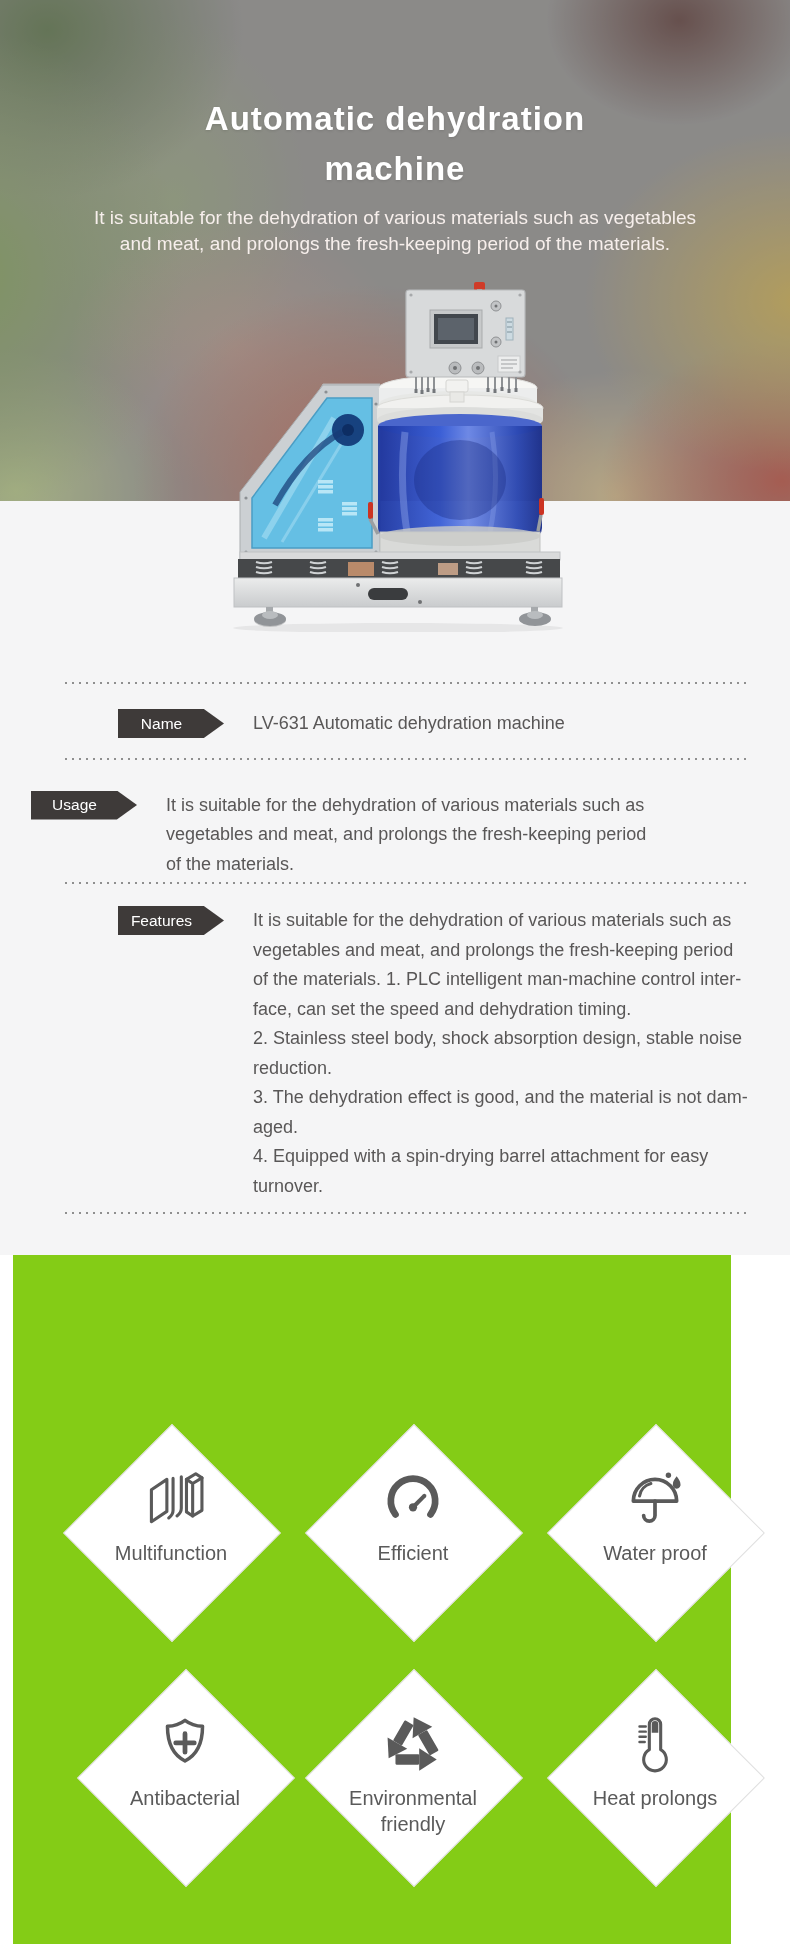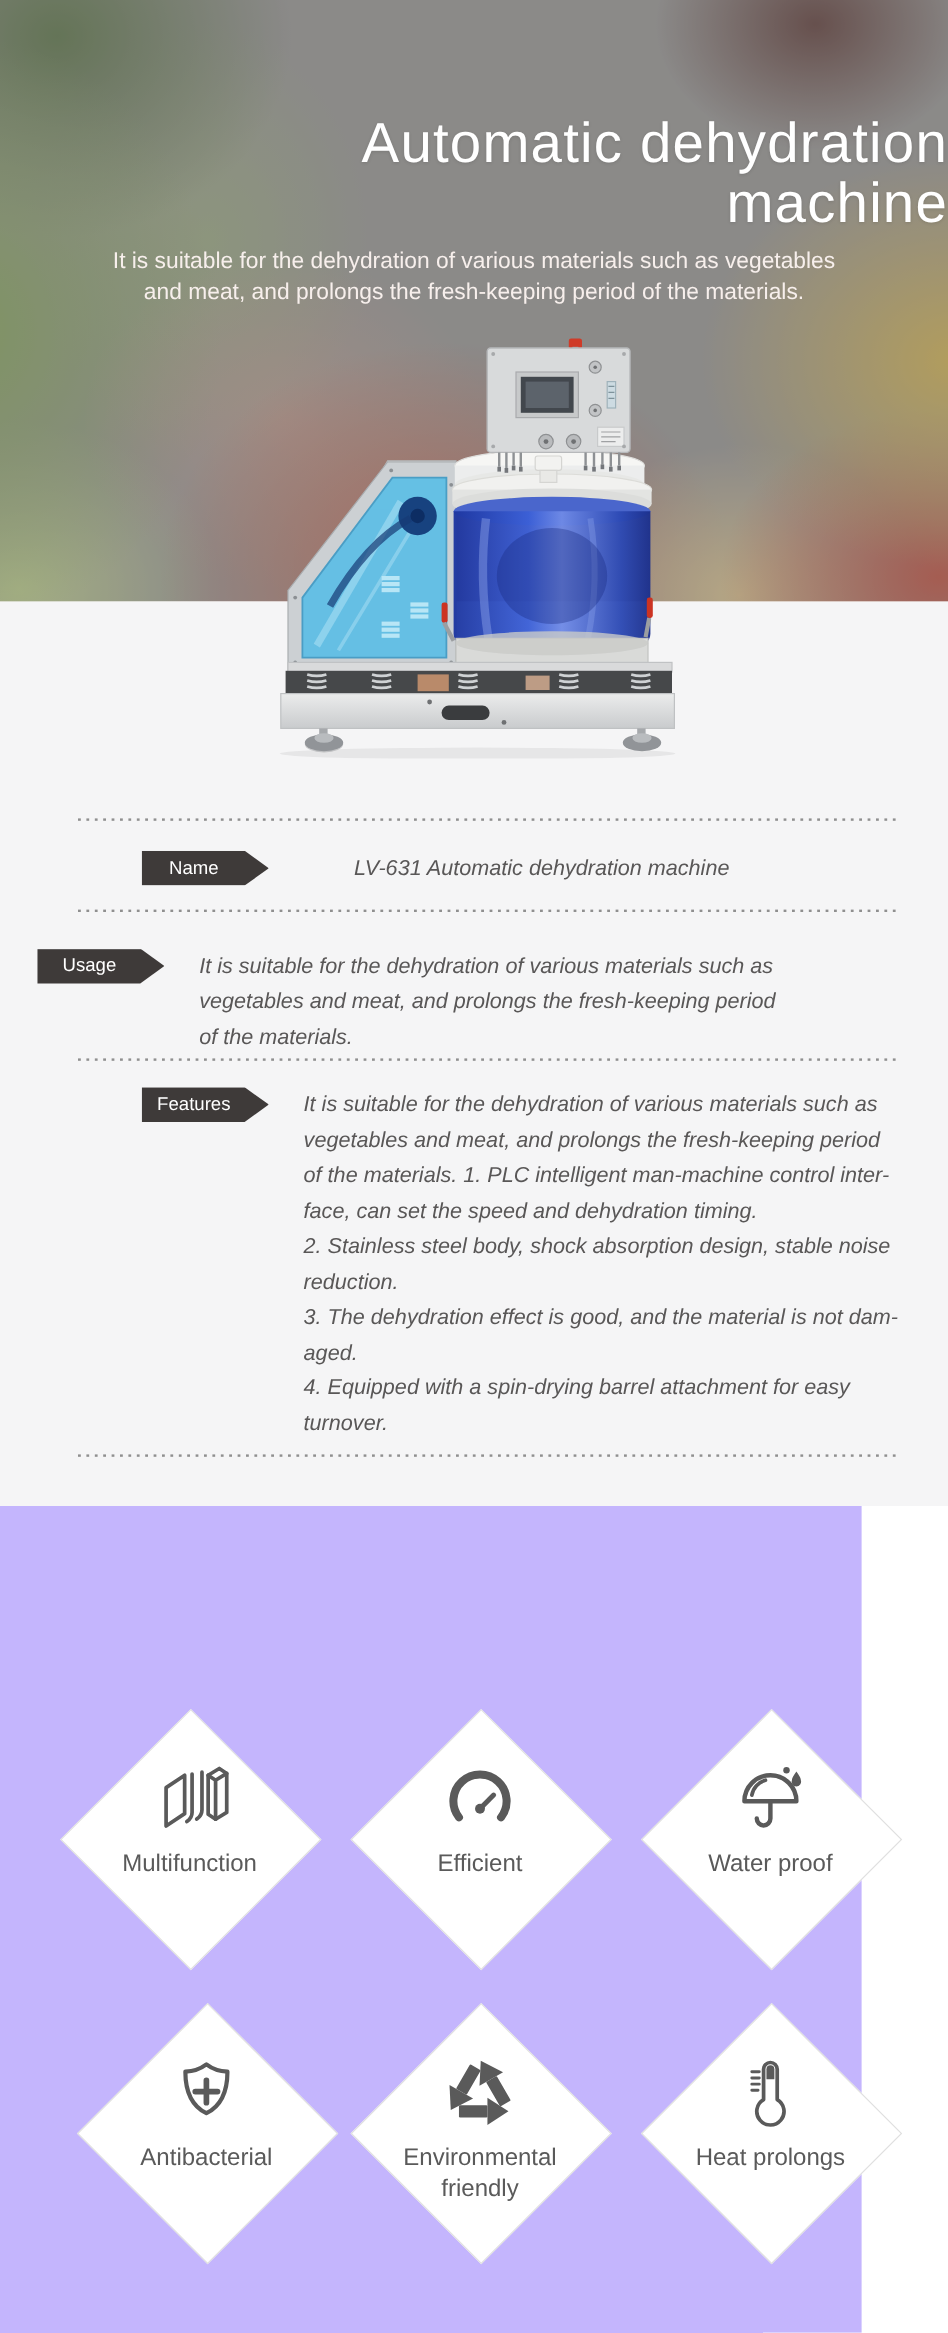--- a/index.html
+++ b/index.html
@@ -18,57 +18,56 @@
       radial-gradient(340px 280px at 47% 96%, rgba(196,84,60,.95), transparent 70%),
       radial-gradient(240px 200px at 30% 70%, rgba(205,150,130,.55), transparent 70%),
       radial-gradient(300px 340px at -4% 55%, rgba(122,160,70,.95), transparent 72%),
       radial-gradient(280px 240px at 6% 6%, rgba(70,100,45,.9), transparent 70%),
       radial-gradient(240px 200px at 2% 98%, rgba(188,208,130,.95), transparent 70%),
       radial-gradient(200px 260px at 22% 40%, rgba(150,180,100,.5), transparent 70%),
       #8f8d8b;
   }
   .hero-overlay{position:absolute;inset:0;background:rgba(134,134,134,.42);}
   .hero-title{
-    position:absolute;top:94px;left:0;width:100%;z-index:3;text-align:right;
-    font-size:47px;line-height:50px;font-weight:400;letter-spacing:1px;color:#ffffff;
+    position:absolute;top:94px;left:0;width:100%;z-index:3;text-align:center;
+    font-size:33px;line-height:50px;font-weight:700;letter-spacing:1px;color:#ffffff;
     white-space:pre-line;text-shadow:0 1px 3px rgba(0,0,0,.12);
   }
   .hero-subtitle{
     position:absolute;top:205px;left:15px;width:760px;z-index:3;text-align:center;
     font-size:19px;line-height:25.5px;color:#f7efec;white-space:pre-line;
   }
   
   .machine-wrap{position:absolute;left:230px;top:280px;width:335px;height:352px;z-index:5;}
   
   .specs{
     width:790px;height:754px;background:#f5f5f6;box-sizing:border-box;padding-top:181px;
   }
   .dotted{
     height:3px;margin-left:65px;width:682px;
     background-image:repeating-linear-gradient(to right,#8f8f8f 0 2px,transparent 2px 7px);
     background-size:7px 2px;background-repeat:repeat-x;background-position:0 0;
   }
   .spec-row{display:flex;align-items:flex-start;padding-left:118px;}
-  .spec-row.name{margin-top:24px;gap:42px;}
+  .spec-row.name{margin-top:24px;}
   .spec-row.usage{margin-top:30px;padding-left:31px;}
   .spec-row.features{margin-top:21px;}
   .d2{margin-top:19px;} .d3{margin-top:3px;} .d4{margin-top:11px;}
   .spec-tag{
     flex:none;width:106px;height:29px;background:#3e3a39;color:#ffffff;
     clip-path:polygon(0 0,81% 0,100% 50%,81% 100%,0 100%);
     font-size:15.5px;display:flex;align-items:center;justify-content:center;
     box-sizing:border-box;padding-right:19px;
   }
   .spec-value{
     margin-left:29px;width:512px;font-size:18px;line-height:29.5px;color:#595757;
     white-space:pre-line;
-    font-style:italic;
   }
   
-  .badges{position:relative;width:718px;height:689px;background:#c4b5fd;}
+  .badges{position:relative;width:718px;height:689px;background:#84cc16;margin-left:13px;}
   .fcell{position:absolute;width:216px;height:216px;}
   .fcell .diamond{
     position:absolute;left:32px;top:32px;width:152px;height:152px;background:#ffffff;
     border:1px solid #e0e0e0;transform:rotate(45deg);
   }
   .fcell .inner{
     position:absolute;inset:0;display:flex;flex-direction:column;align-items:center;
     box-sizing:border-box;padding-top:42px;
   }
   .fcell .flabel{

